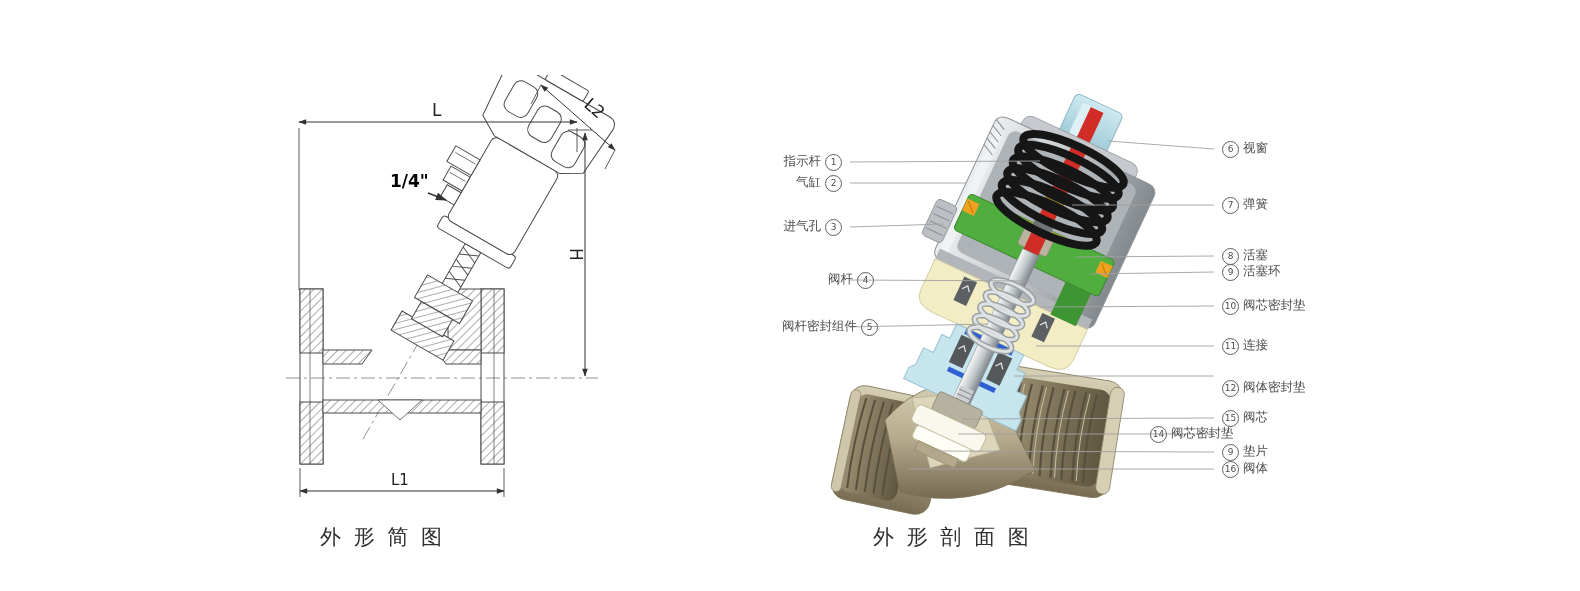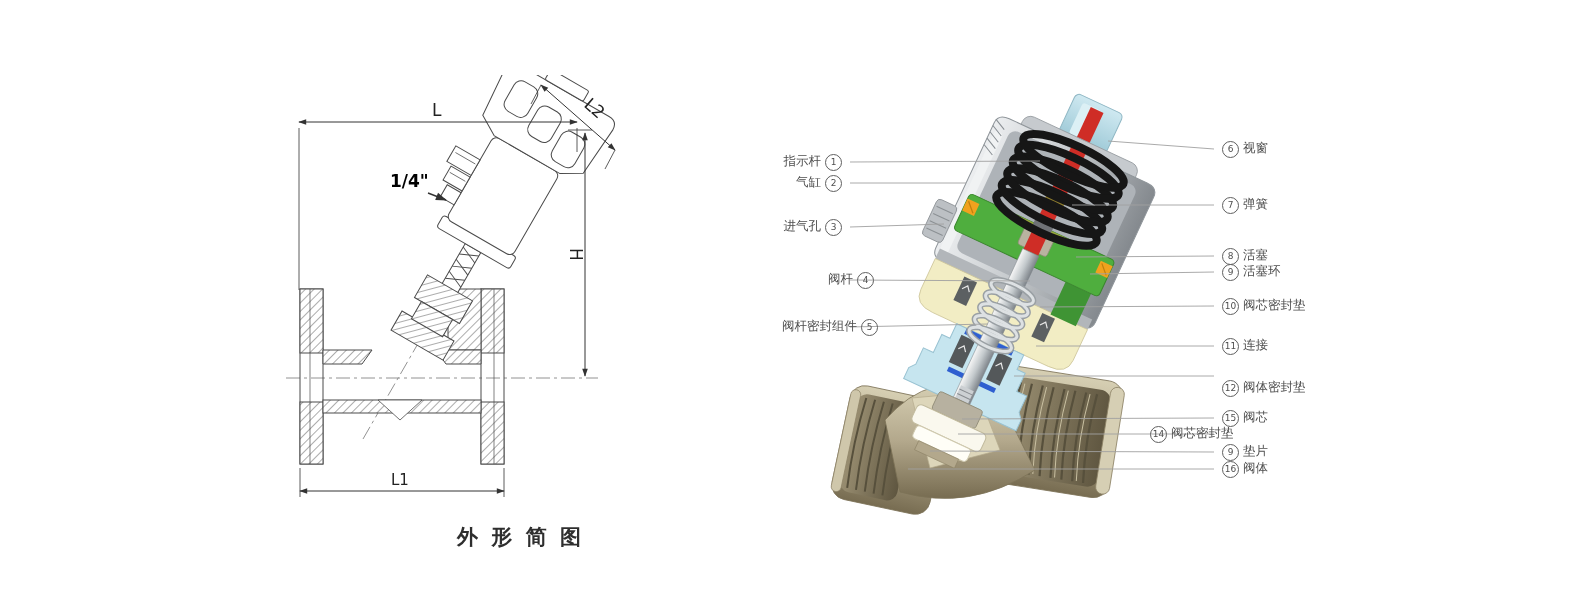--- a/index.html
+++ b/index.html
@@ -1,20 +1,20 @@
 <!DOCTYPE html>
 <html><head>
 <meta charset="utf-8">
 <style>
   html,body{margin:0;padding:0;background:#fff;}
   .canvas{position:relative;width:1580px;height:591px;background:#ffffff;overflow:hidden;
           font-family:"DejaVu Sans","Liberation Sans",sans-serif;}
   .figsvg{position:absolute;}
-  .caption{position:absolute;top:523px;width:264px;text-align:right;
-           font-size:21px;font-weight:700;color:#2e2e2e;letter-spacing:3px;}
+  .caption{position:absolute;top:523px;width:264px;text-align:left;
+           font-size:21px;font-weight:400;color:#2e2e2e;letter-spacing:3px;}
   .callout{position:absolute;height:18px;display:flex;align-items:center;
            font-size:12.5px;color:#4e4e4e;white-space:nowrap;}
   .callout.left{justify-content:flex-start;}
   .cnum{display:inline-flex;align-items:center;justify-content:center;
         width:15px;height:15px;border:1px solid #5f5f5f;border-radius:50%;
         font-size:9px;color:#4e4e4e;margin:0 4px;flex:0 0 auto;line-height:1;}
   .pname{line-height:1;font-family:Liberation Mono, monospace;}
   svg text{font-family:"DejaVu Sans","Liberation Sans",sans-serif;}
 </style>
 </head>
@@ -381,14 +381,15 @@
   <div class="callout" style="top:443px;left:1218px">
     <span class="cnum">9</span>
     <span class="pname">垫片</span>
   </div>
   <div class="callout" style="top:460px;left:1218px">
     <span class="cnum">16</span>
     <span class="pname">阀体</span>
   </div>
 
   <div class="caption" style="left:320px">外 形 简 图</div>
+  <div class="caption" style="left:873px">外 形 剖 面 图</div>
 
 </div>
 
 </body></html>

